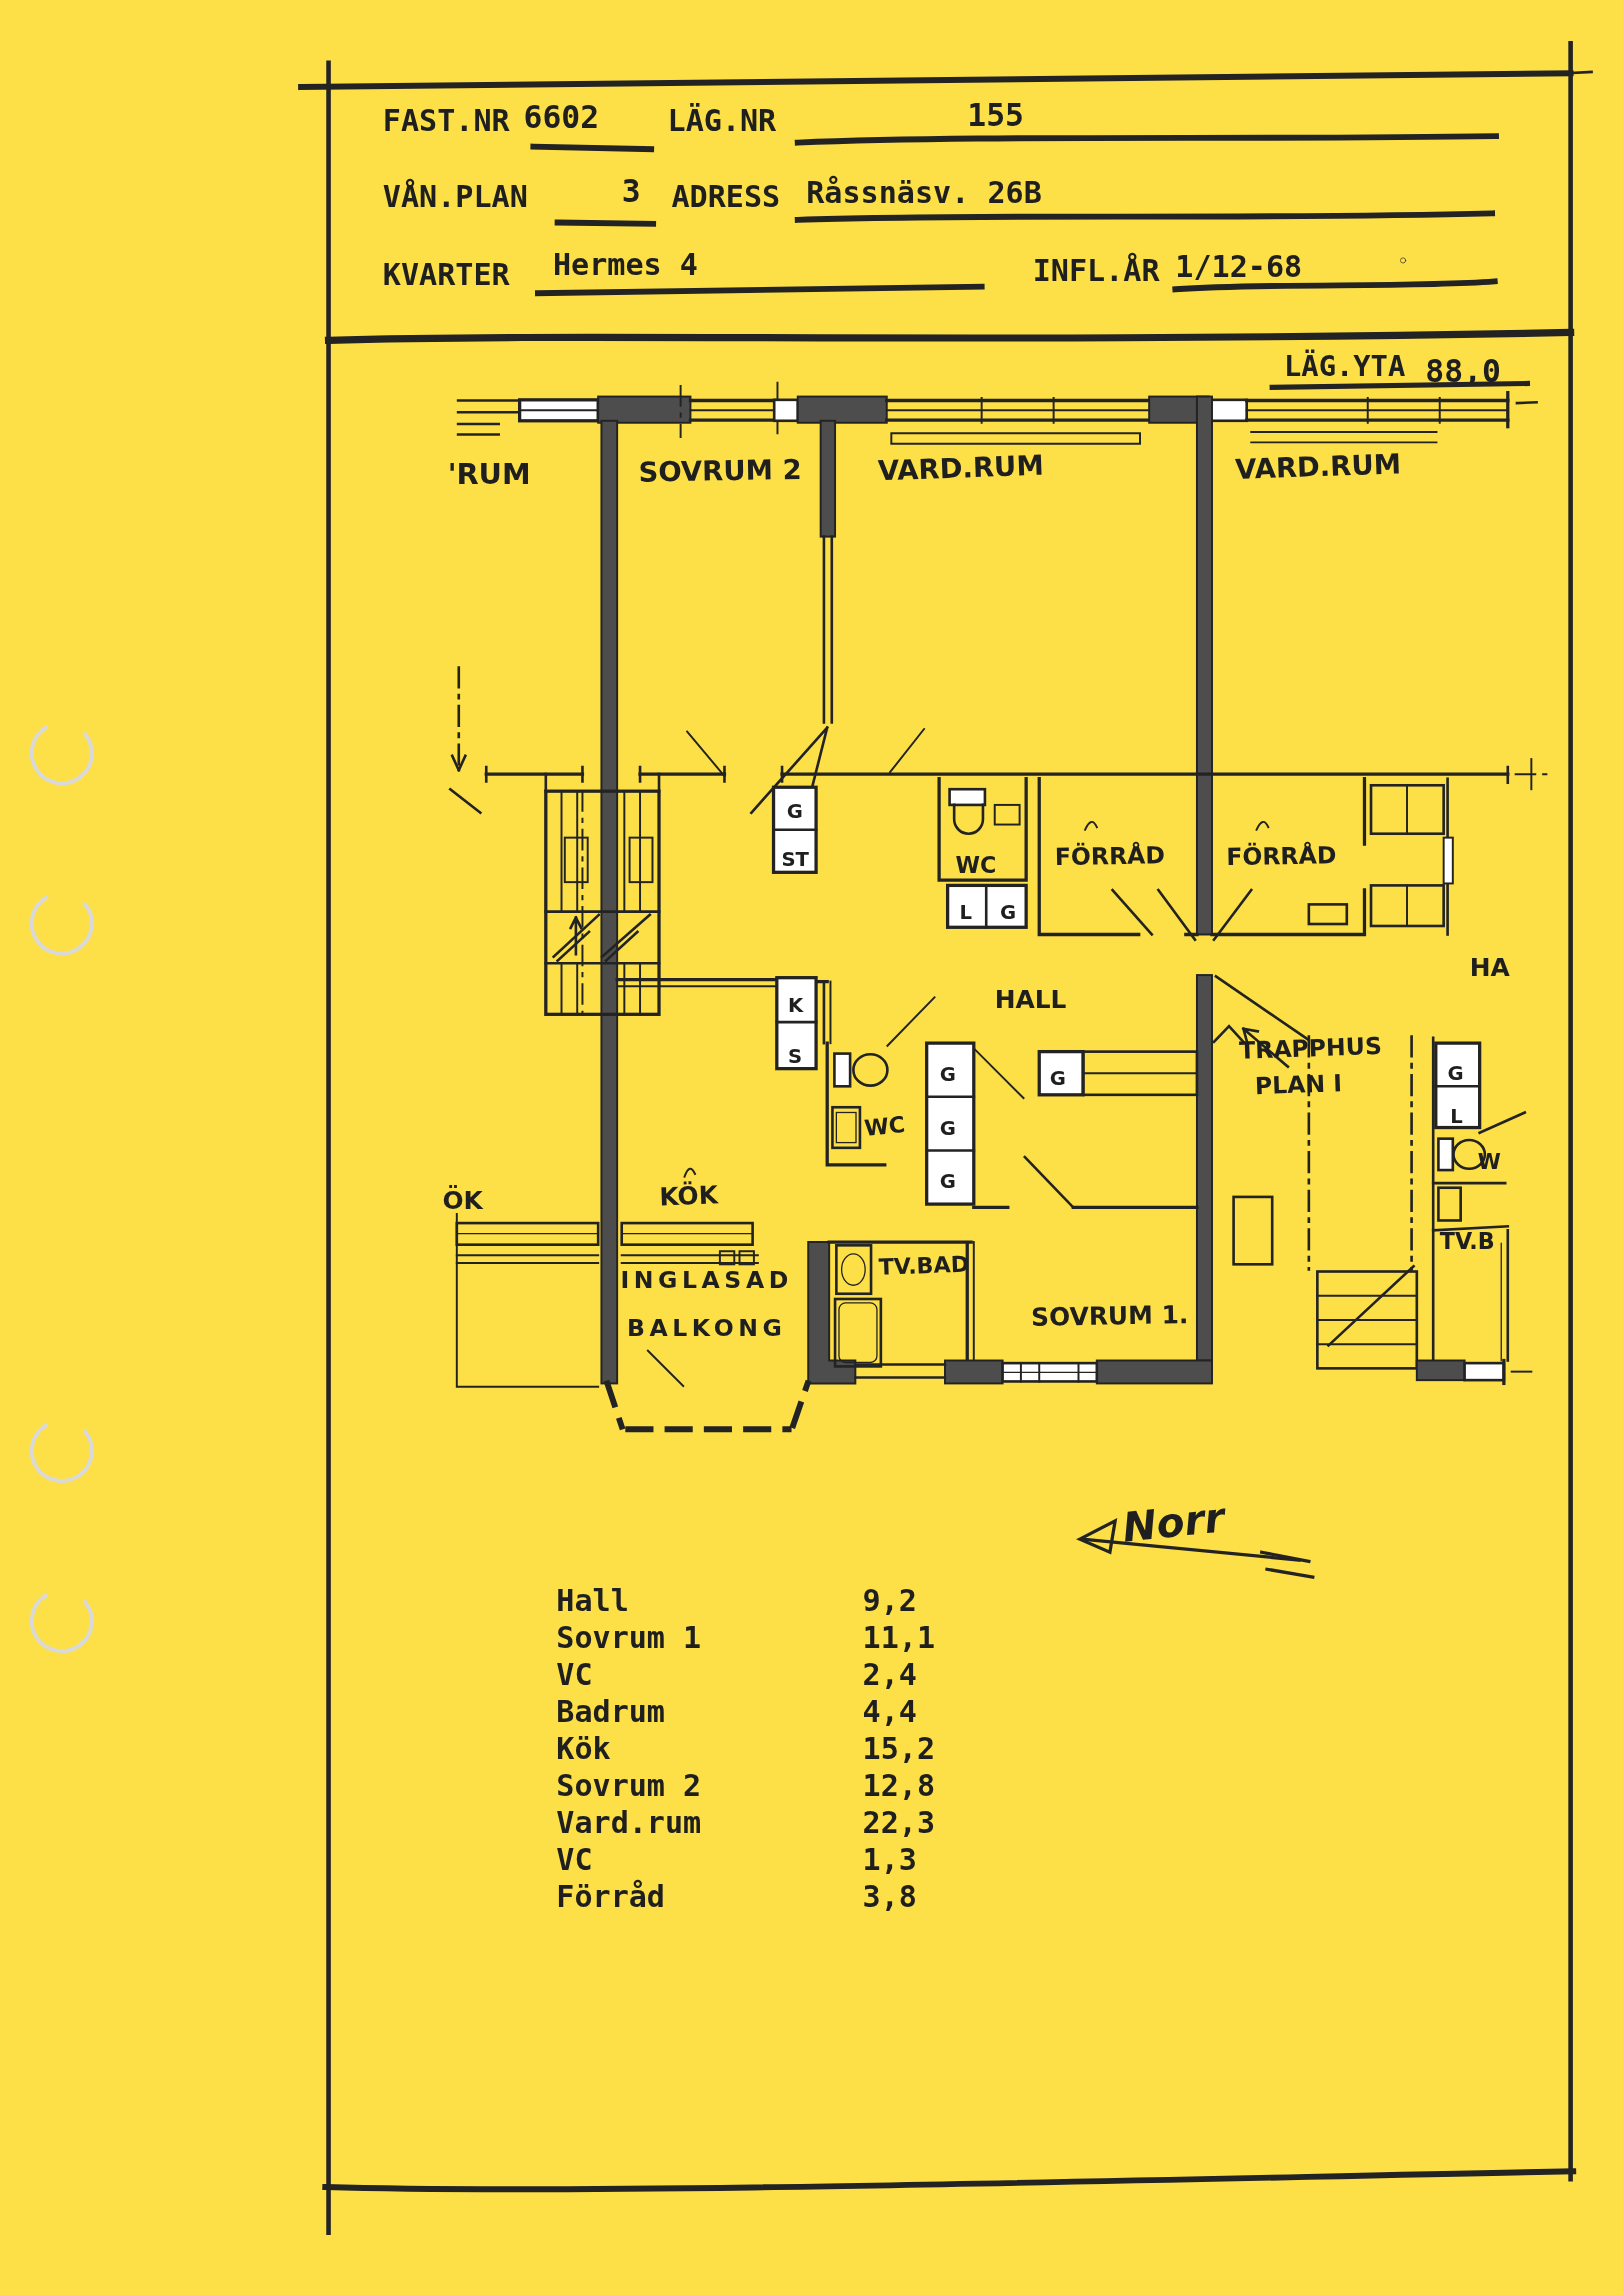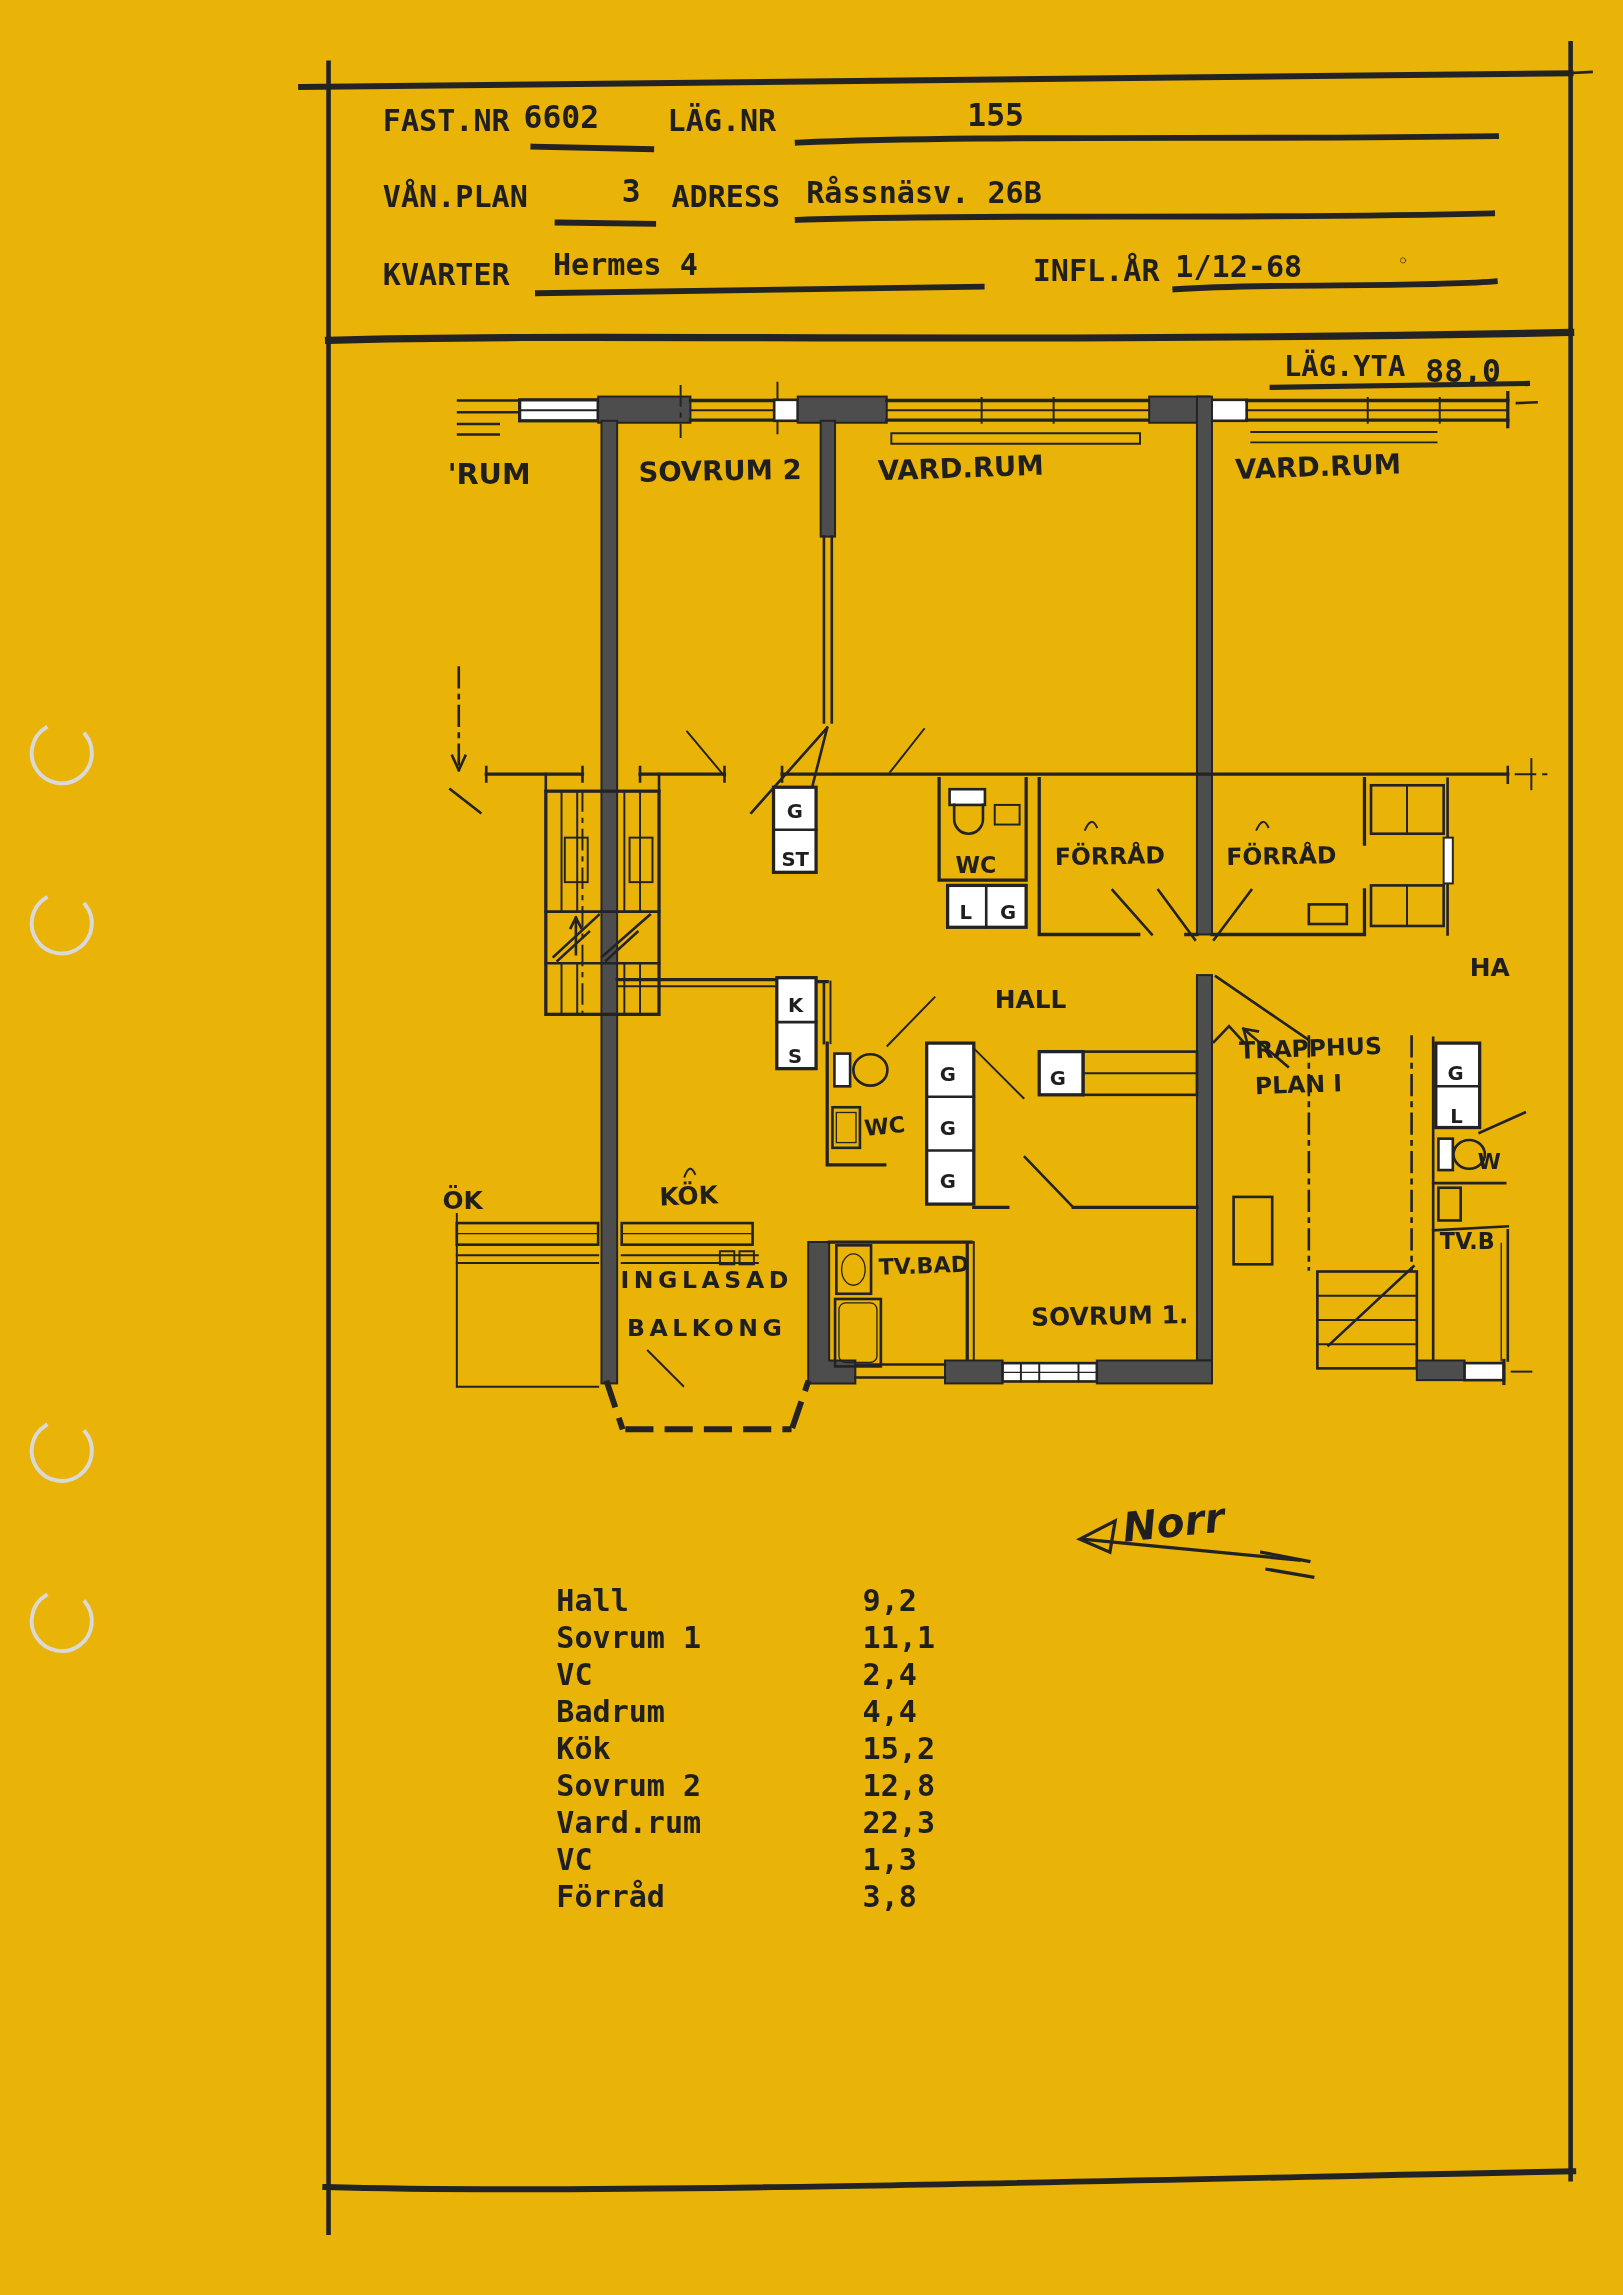--- a/index.html
+++ b/index.html
@@ -1,16 +1,16 @@
 <!DOCTYPE html>
 <html style="font-size:10.5px"><head>
 <meta charset="utf-8">
 <style>
   html,body{margin:0;padding:0;background:#ffffff;}
-  .page{position:relative;width:1623px;height:2295px;background:#eab308;overflow:hidden;
+  .page{position:relative;width:1623px;height:2295px;background:#fde047;overflow:hidden;
         font-family:"DejaVu Sans",sans-serif;}
   svg{position:absolute;inset:0;}
   svg line, svg path, svg rect, svg ellipse, svg circle, svg polyline{
     stroke:#232323;fill:none;stroke-linecap:square;}
   .w2{stroke-width:2}.w3{stroke-width:3}.w4{stroke-width:4}.w5{stroke-width:5}
   .w7{stroke-width:7}.w8{stroke-width:8}.w9{stroke-width:9}.w11{stroke-width:11}
   .poche{fill:#4d4d4d;stroke:#232323;stroke-width:3}
   .whitecell{fill:#ffffff;stroke:#232323}
   .dashdot{stroke-dasharray:30 12 5 12}
   .dashed{stroke-dasharray:30 24}

